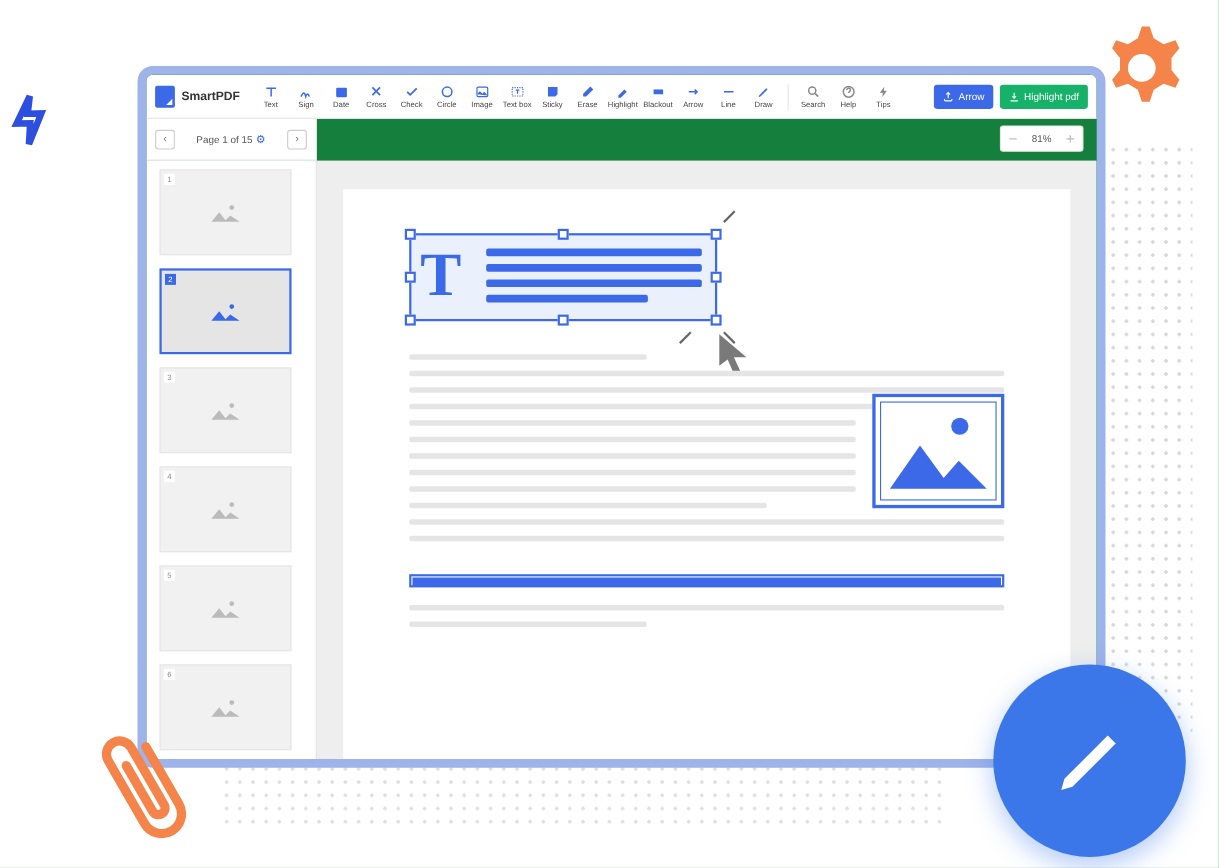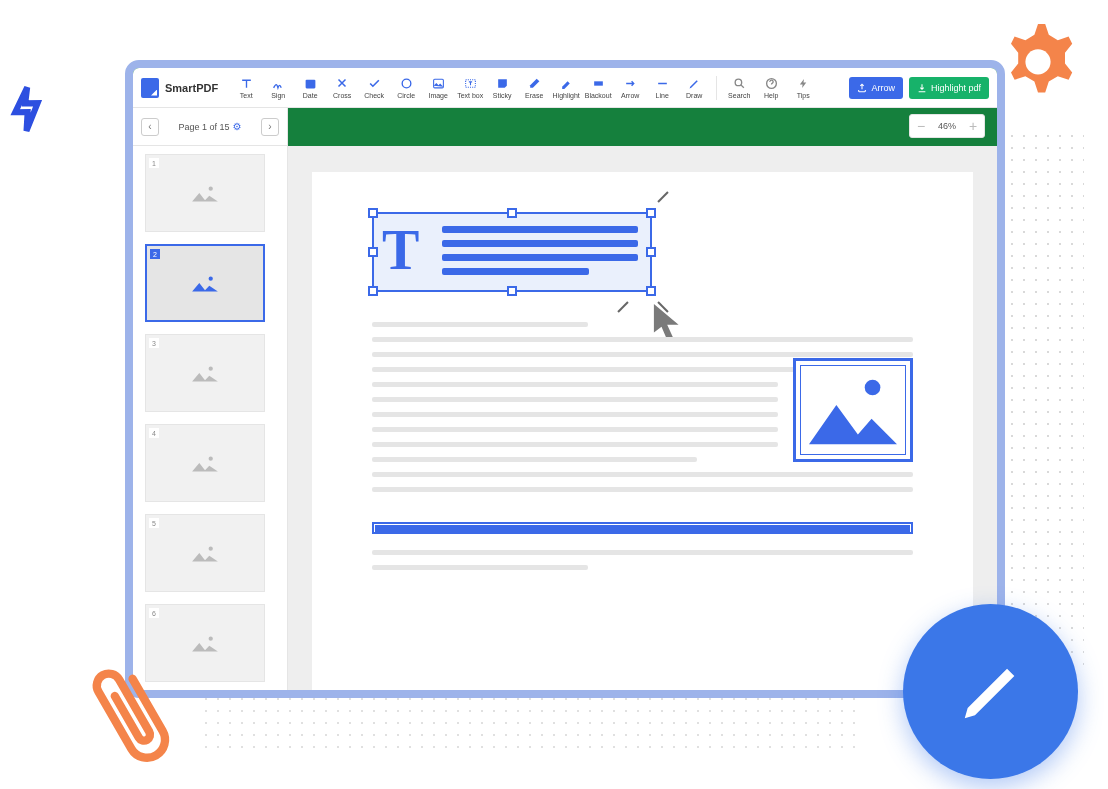--- a/index.html
+++ b/index.html
@@ -247,21 +247,21 @@
     <div class="navbtn">‹</div>
     <div class="pagelabel">
       <span>Page 1 of 15</span>
       <span class="gear-mini">⚙</span>
     </div>
     <div class="navbtn">›</div>
   </div>
 
   <div class="zoom">
     <button>−</button>
-    <span>46%</span>
+    <span>81%</span>
     <button>+</button>
   </div>
 
   <div class="sidebar">
     <div class="thumb">
         <div class="num">1</div>
         <svg class="mtn" viewBox="0 0 40 28">
           <path d="M2 26l10-12 8 10 6-6 12 8z" fill="#bbb"></path>
           <circle cx="28" cy="8" r="3" fill="#bbb"></circle>
         </svg>

